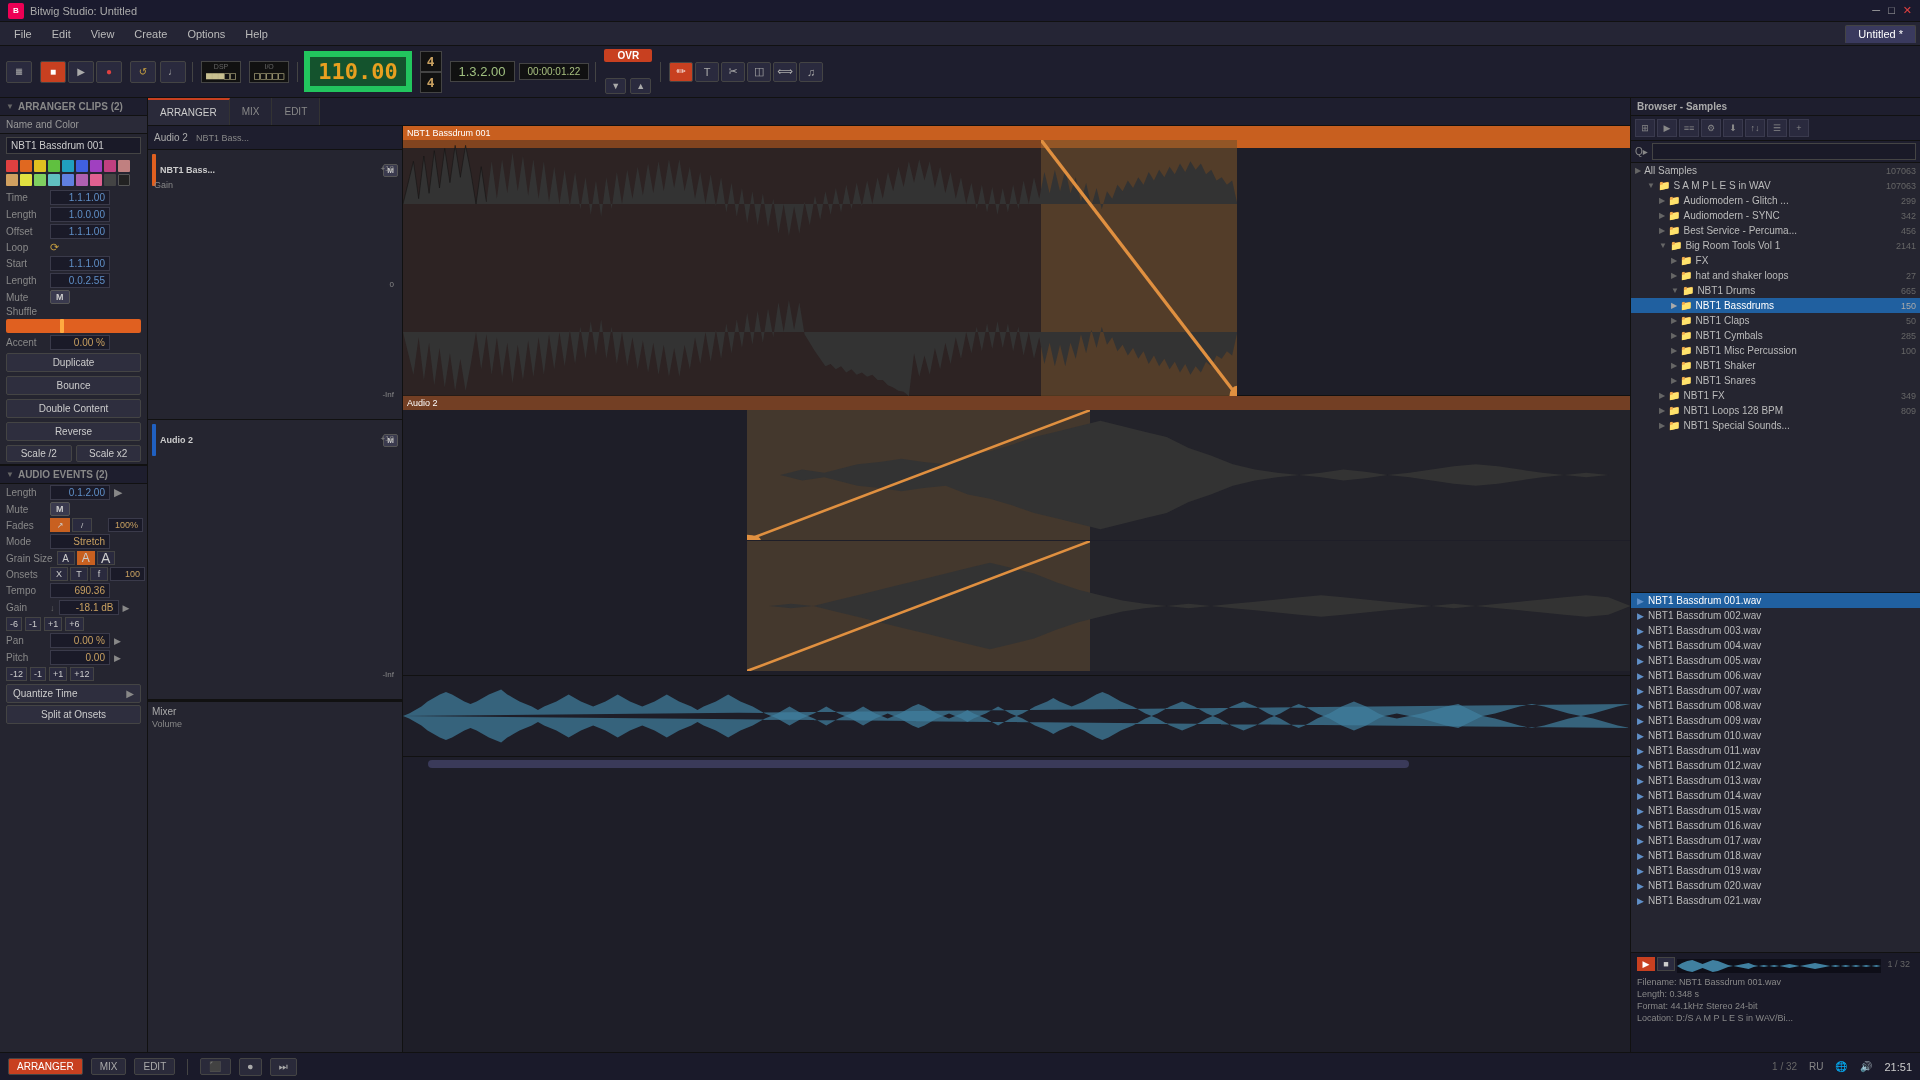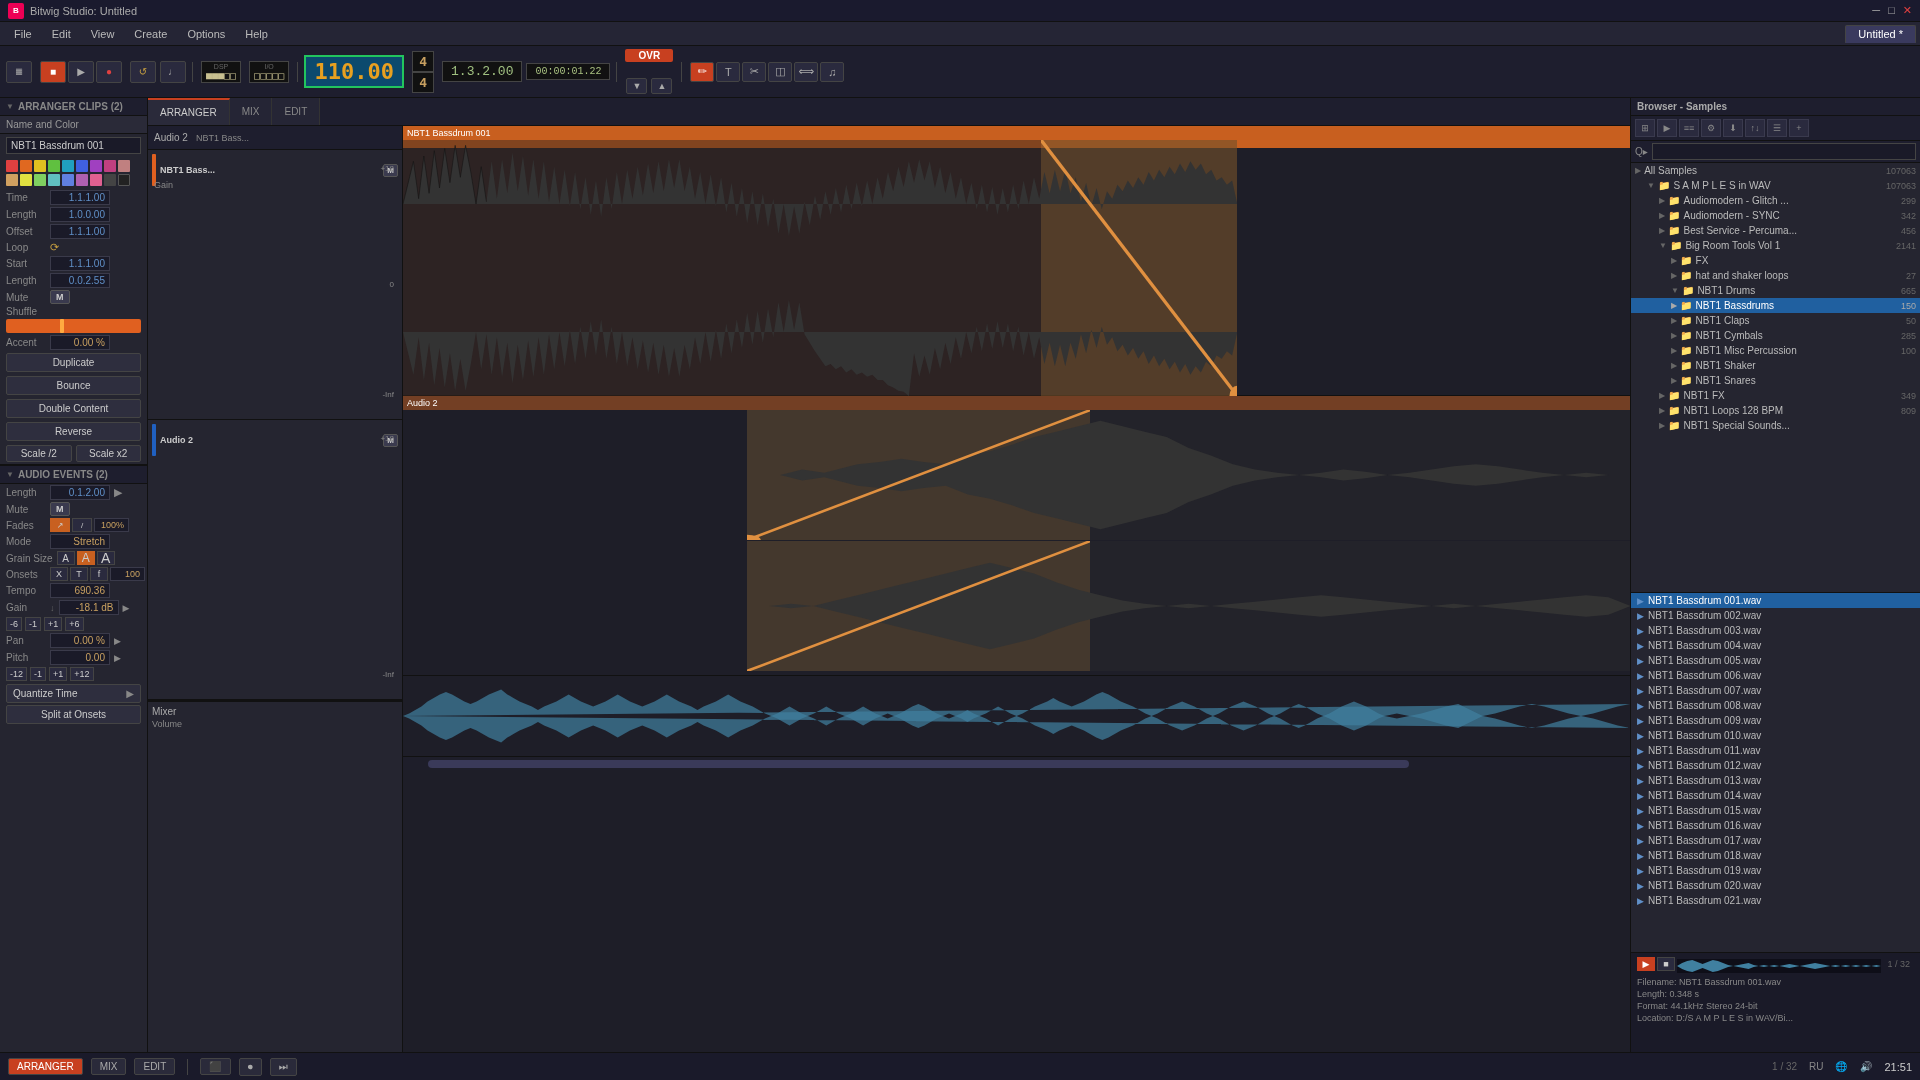--- a/index.html
+++ b/index.html
@@ -63,22 +63,22 @@
       width: 26px; height: 22px;
       background: #2a2a3e;
       border: 1px solid #444;
       border-radius: 2px;
       display: flex; align-items: center; justify-content: center;
       color: #aaa; cursor: pointer; font-size: 10px;
     }
     .transport-btn.active { background: #c84020; color: white; }
     .transport-group { display: flex; gap: 2px; margin-right: 4px; }
     .tempo-display {
-      background: #0c4a6e;
-      border: 2px solid #22c55e;
+      background: #14532d;
+      border: 6px solid #22c55e;
       color: #e8a020;
       font-size: 22px;
       font-weight: bold;
       padding: 2px 8px;
       min-width: 100px;
       text-align: center;
       font-family: monospace;
     }
     .time-sig {
       background: #111;
@@ -89,21 +89,21 @@
       padding: 2px 6px;
       font-family: monospace;
       text-align: center;
     }
     .timecode {
       background: #111;
       border: 1px solid #444;
       color: #a0c080;
       font-size: 13px;
       padding: 2px 8px;
-      font-family: Liberation Mono, monospace;
+      font-family: Liberation Sans, sans-serif;
     }
     .ovr-btn {
       background: #c84020;
       color: white;
       font-size: 10px;
       font-weight: bold;
       padding: 1px 5px;
       border: none;
       border-radius: 2px;
       cursor: pointer;
@@ -685,21 +685,21 @@
       </div>
       <div class="prop-row">
         <span class="prop-label">Mute</span>
         <button class="mute-btn">M</button>
       </div>
       <div class="prop-row">
         <span class="prop-label">Fades</span>
         <div style="display:flex;gap:2px;">
           <div style="width:20px;height:14px;background:#c86020;font-size:8px;display:flex;align-items:center;justify-content:center;cursor:pointer;">↗</div>
           <div style="width:20px;height:14px;background:#2a2a3e;border:1px solid #444;font-size:8px;display:flex;align-items:center;justify-content:center;cursor:pointer;">/</div>
-          <div class="prop-value" style="min-width:35px;font-size:9px;">100%</div>
+          <div class="prop-value" style="min-width:35px;font-size:9px;margin-left:14px;">100%</div>
         </div>
       </div>
       <div class="prop-row">
         <span class="prop-label">Mode</span>
         <div class="prop-value" style="min-width:60px;">Stretch</div>
       </div>
       <div class="prop-row">
         <span class="prop-label">Grain Size</span>
         <div style="display:flex;gap:2px;">
           <div style="width:18px;height:14px;background:#2a2a3e;border:1px solid #444;font-size:10px;display:flex;align-items:center;justify-content:center;cursor:pointer;">A</div>

